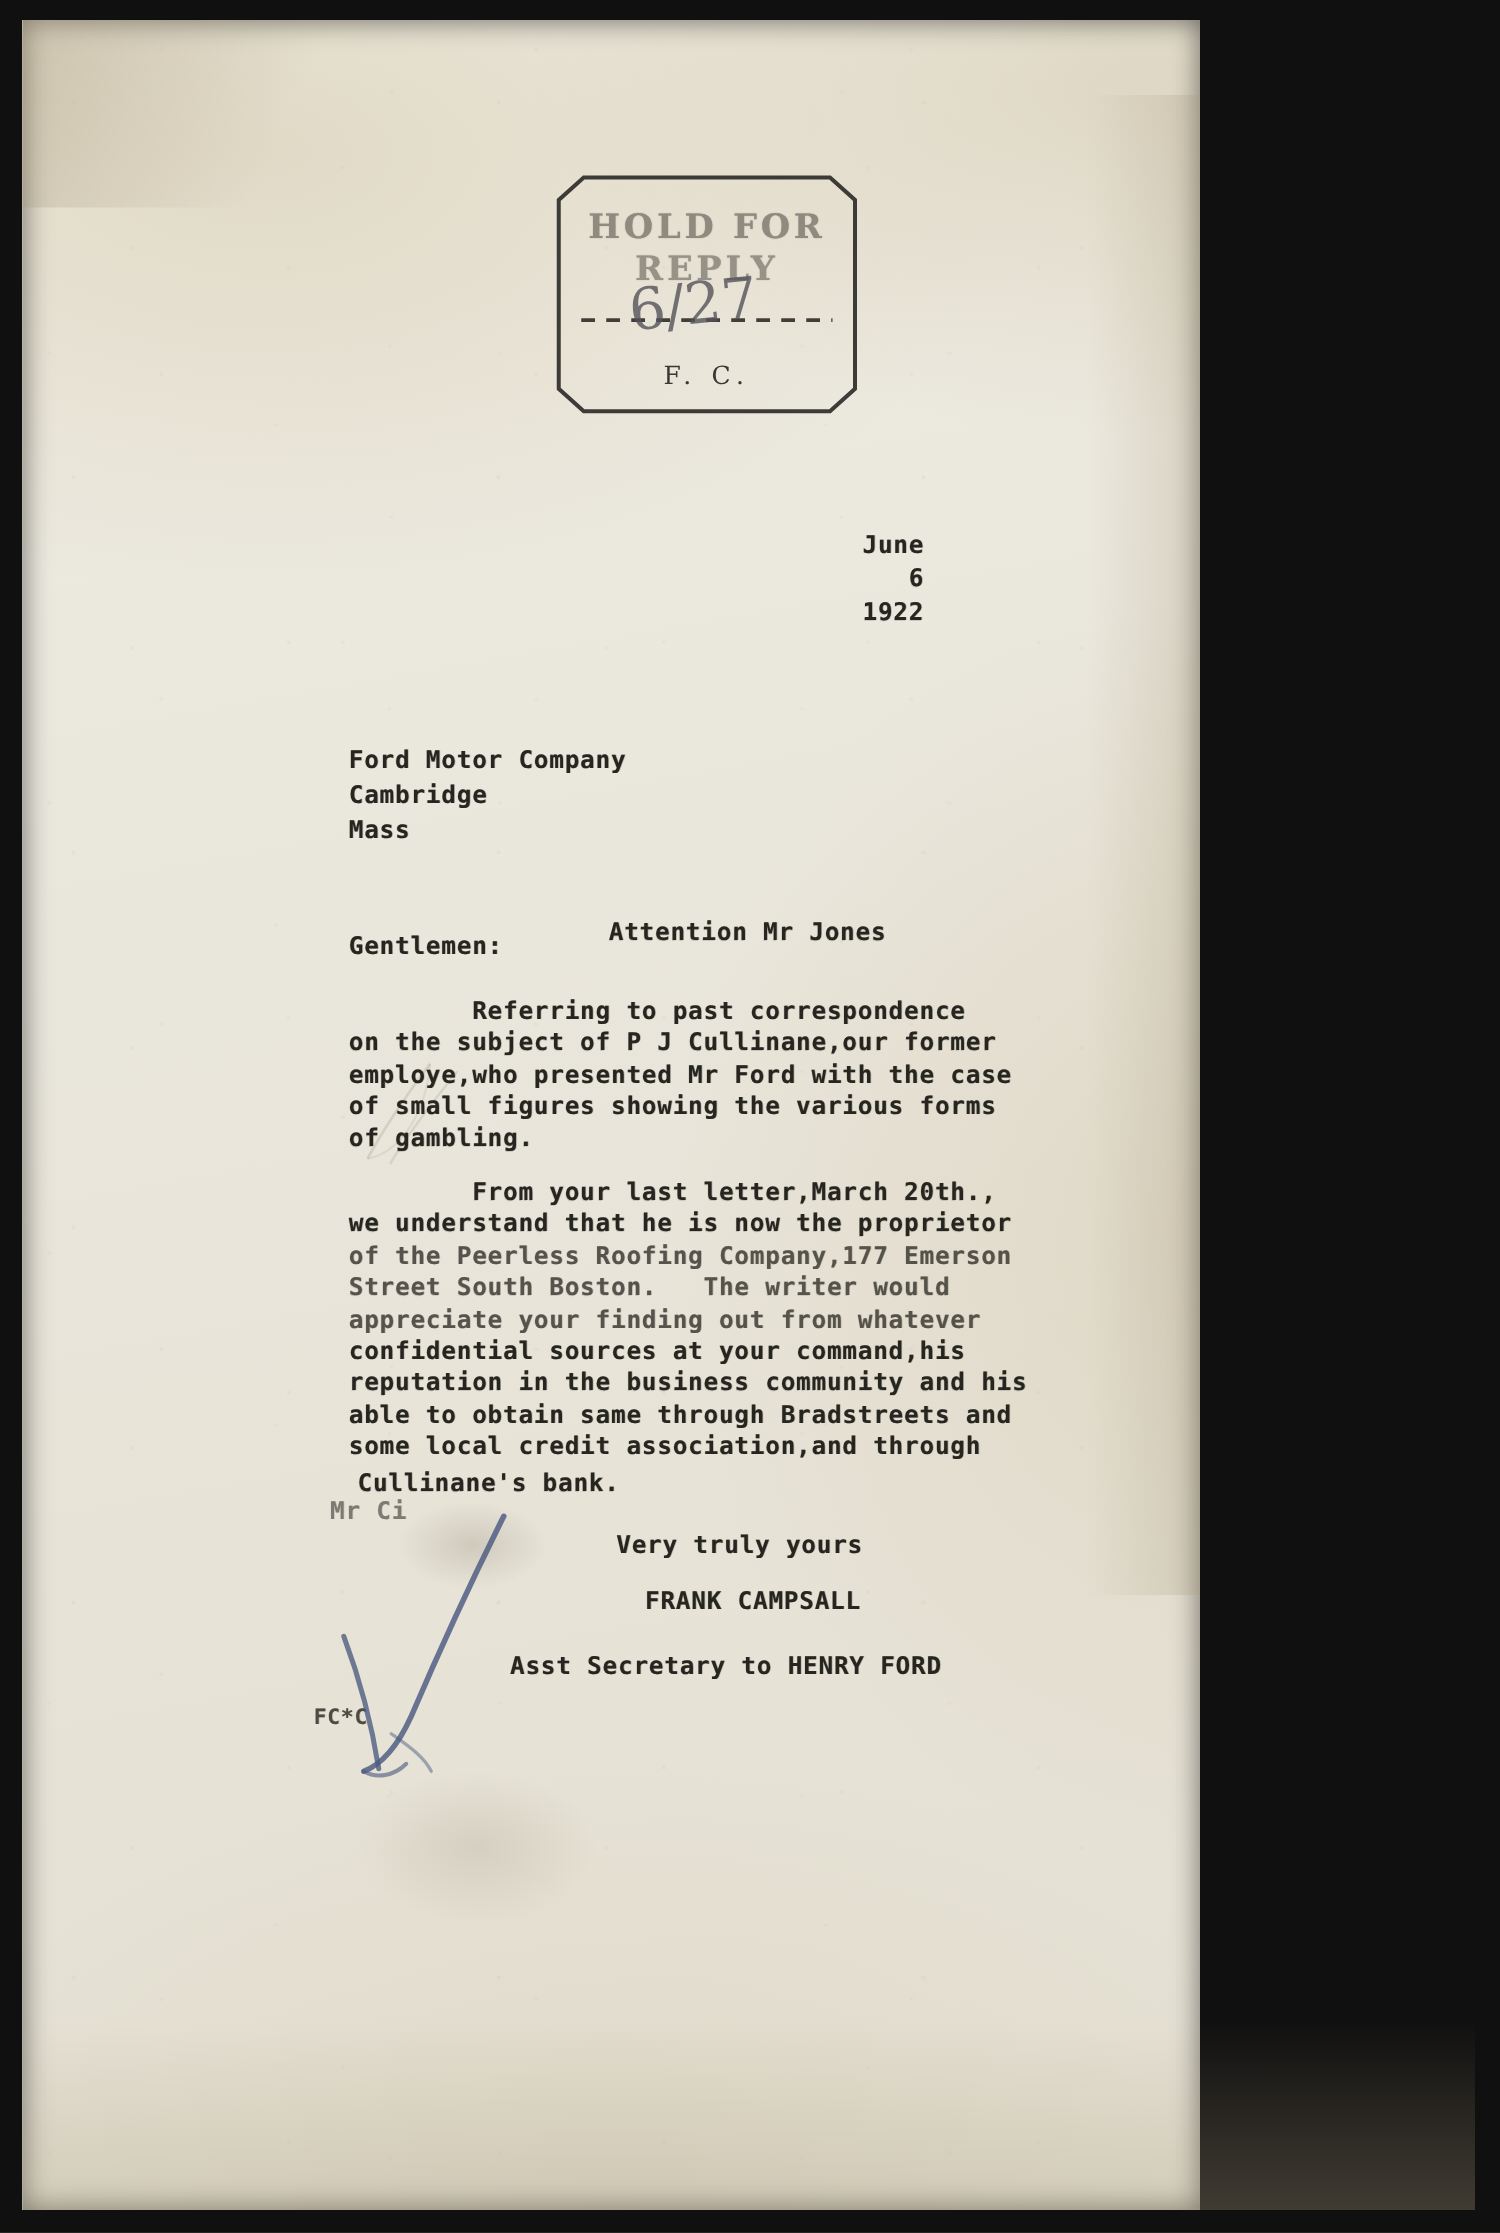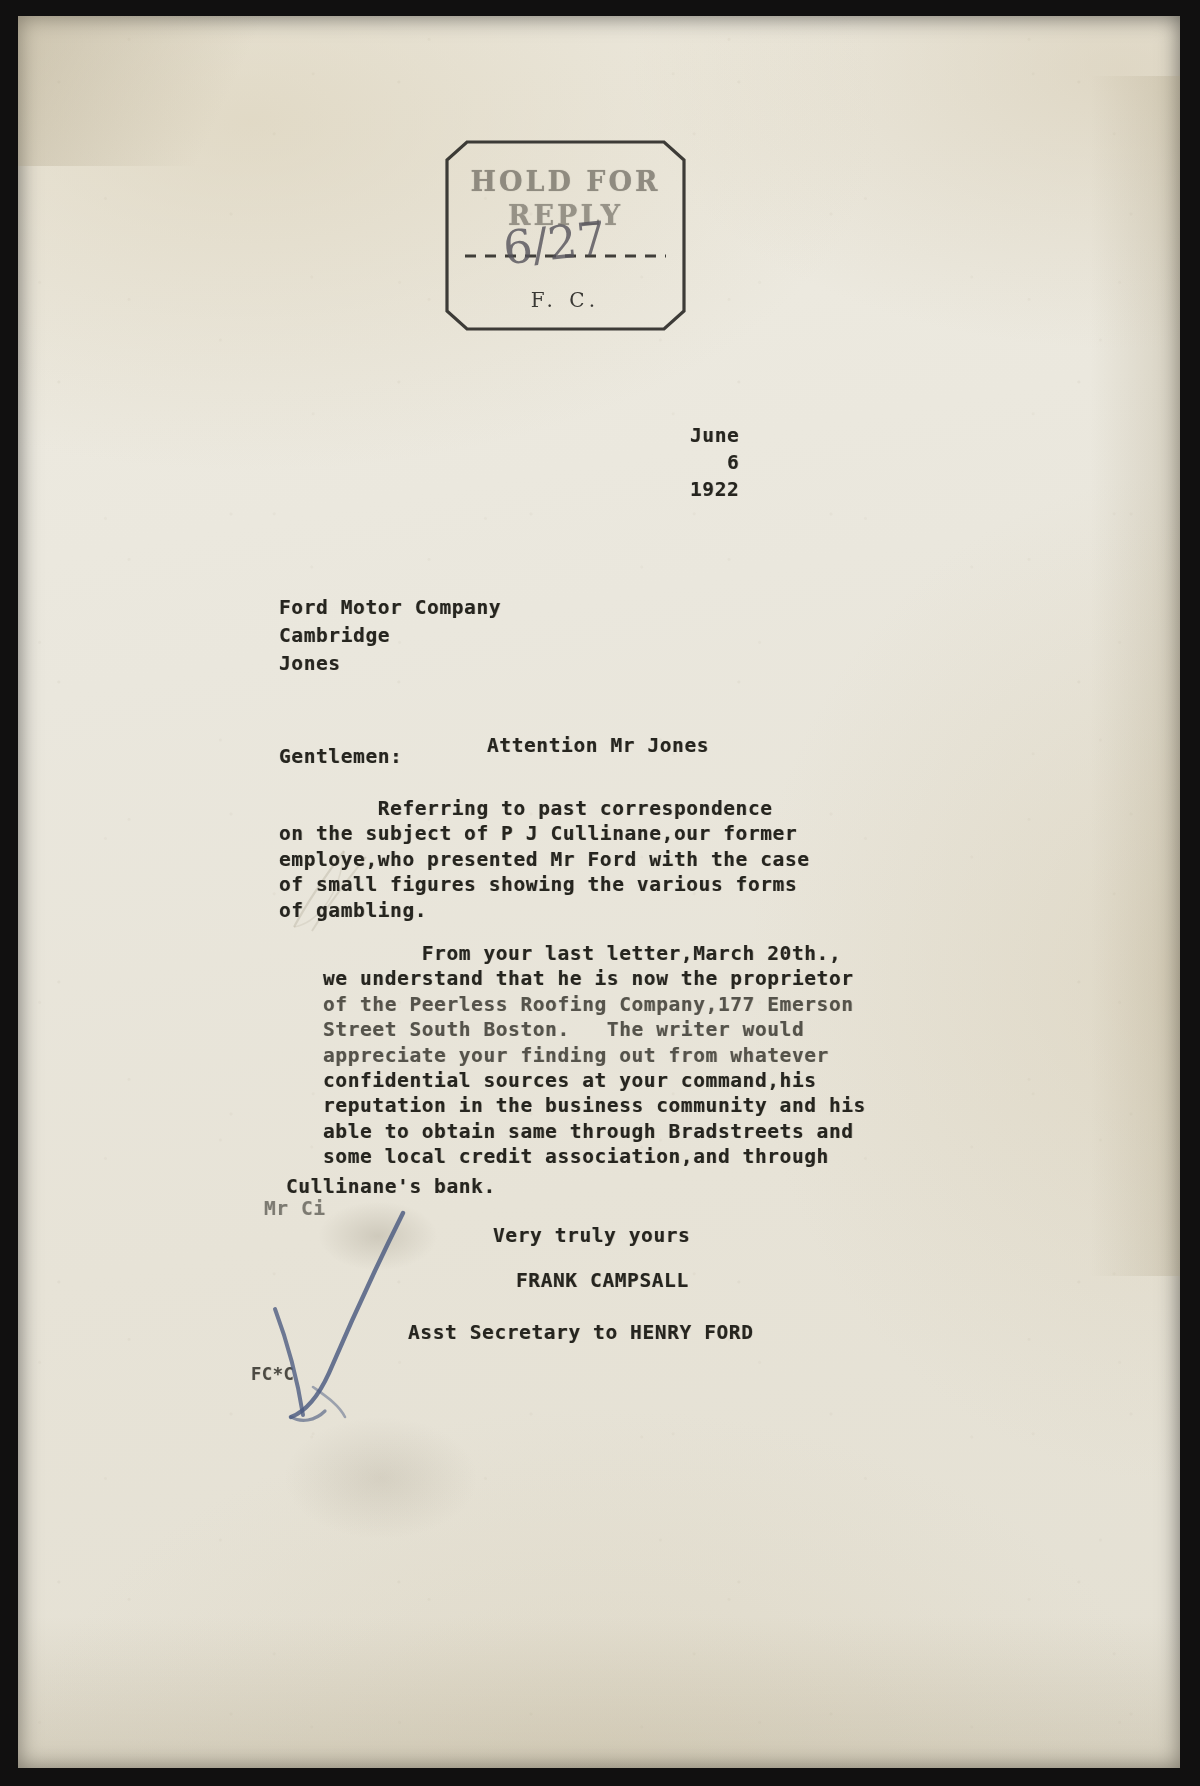--- a/index.html
+++ b/index.html
@@ -5,21 +5,21 @@
 <style>
   html,body{margin:0;padding:0;background:#0a0a0a;}
   body{width:1200px;height:1786px;overflow:hidden;
        font-family:"DejaVu Sans Mono","Liberation Mono",monospace;}
 
   
   #scan{position:absolute;left:0;top:0;width:1200px;height:1786px;
         background:#111010;}
 
   
-  #paper{position:absolute;left:18px;top:16px;width:1162px;height:1752px;
+  #paper{position:absolute;left:18px;top:16px;width:942px;height:1752px;
          background:#e9e6dc;
          background-image:
            radial-gradient(ellipse 900px 500px at 20% 6%, rgba(214,203,176,.55), rgba(214,203,176,0) 70%),
            radial-gradient(ellipse 700px 400px at 95% 3%, rgba(205,192,163,.45), rgba(205,192,163,0) 70%),
            radial-gradient(ellipse 600px 700px at 100% 55%, rgba(210,199,172,.40), rgba(210,199,172,0) 72%),
            radial-gradient(ellipse 800px 500px at 50% 100%, rgba(214,205,182,.40), rgba(214,205,182,0) 72%),
            linear-gradient(170deg,#efece2 0%,#eae7dd 35%,#e7e3d7 65%,#e4e0d3 100%);
          box-shadow:0 0 22px rgba(0,0,0,.55) inset;}
 
   
@@ -75,21 +75,21 @@
 
   #addrbox{position:absolute;left:261px;top:578px;line-height:28px;}
   #addrbox .tw{position:static;display:block;}
 
   #attn{left:469px;top:678px;margin-top:40px;}
   #salutation{left:261px;top:729px;}
 
   #para1{position:absolute;left:261px;top:780px;line-height:25.4px;}
   #para1 .tw{position:static;display:block;}
 
-  #para2{position:absolute;left:261px;top:925px;line-height:25.4px;margin-left:44px;}
+  #para2{position:absolute;left:261px;top:925px;line-height:25.4px;}
   #para2 .tw{position:static;display:block;}
 
   
   #overtype{position:absolute;left:246px;top:1166px;line-height:22px;}
   #overtype .tw{position:static;display:block;}
   #overtype-a{opacity:.55;}
   #overtype-b{margin-top:-6px;margin-left:22px;}
 
   #closing{left:475px;top:1208px;}
   #signer{left:498px;top:1253px;}
@@ -135,21 +135,21 @@
 
     <div id="datebox">
       <span class="tw">June</span>
       <span class="tw">6</span>
       <span class="tw">1922</span>
     </div>
 
     <div id="addrbox">
       <span class="tw">Ford Motor Company</span>
       <span class="tw">Cambridge</span>
-      <span class="tw">Jones</span>
+      <span class="tw">Mass</span>
     </div>
 
     <div class="tw" id="attn">Attention Mr Jones</div>
     <div class="tw" id="salutation">Gentlemen:</div>
 
     <svg id="impression" viewBox="0 0 130 110">
       <path d="M8 96 C 22 70, 40 44, 58 20" fill="none" stroke="#8d856e" stroke-width="2.2" opacity=".45"></path>
       <path d="M26 100 C 42 74, 62 48, 80 26" fill="none" stroke="#8d856e" stroke-width="2" opacity=".38"></path>
       <path d="M8 96 C 30 92, 54 66, 58 20" fill="none" stroke="#8d856e" stroke-width="1.6" opacity=".30"></path>
     </svg>

